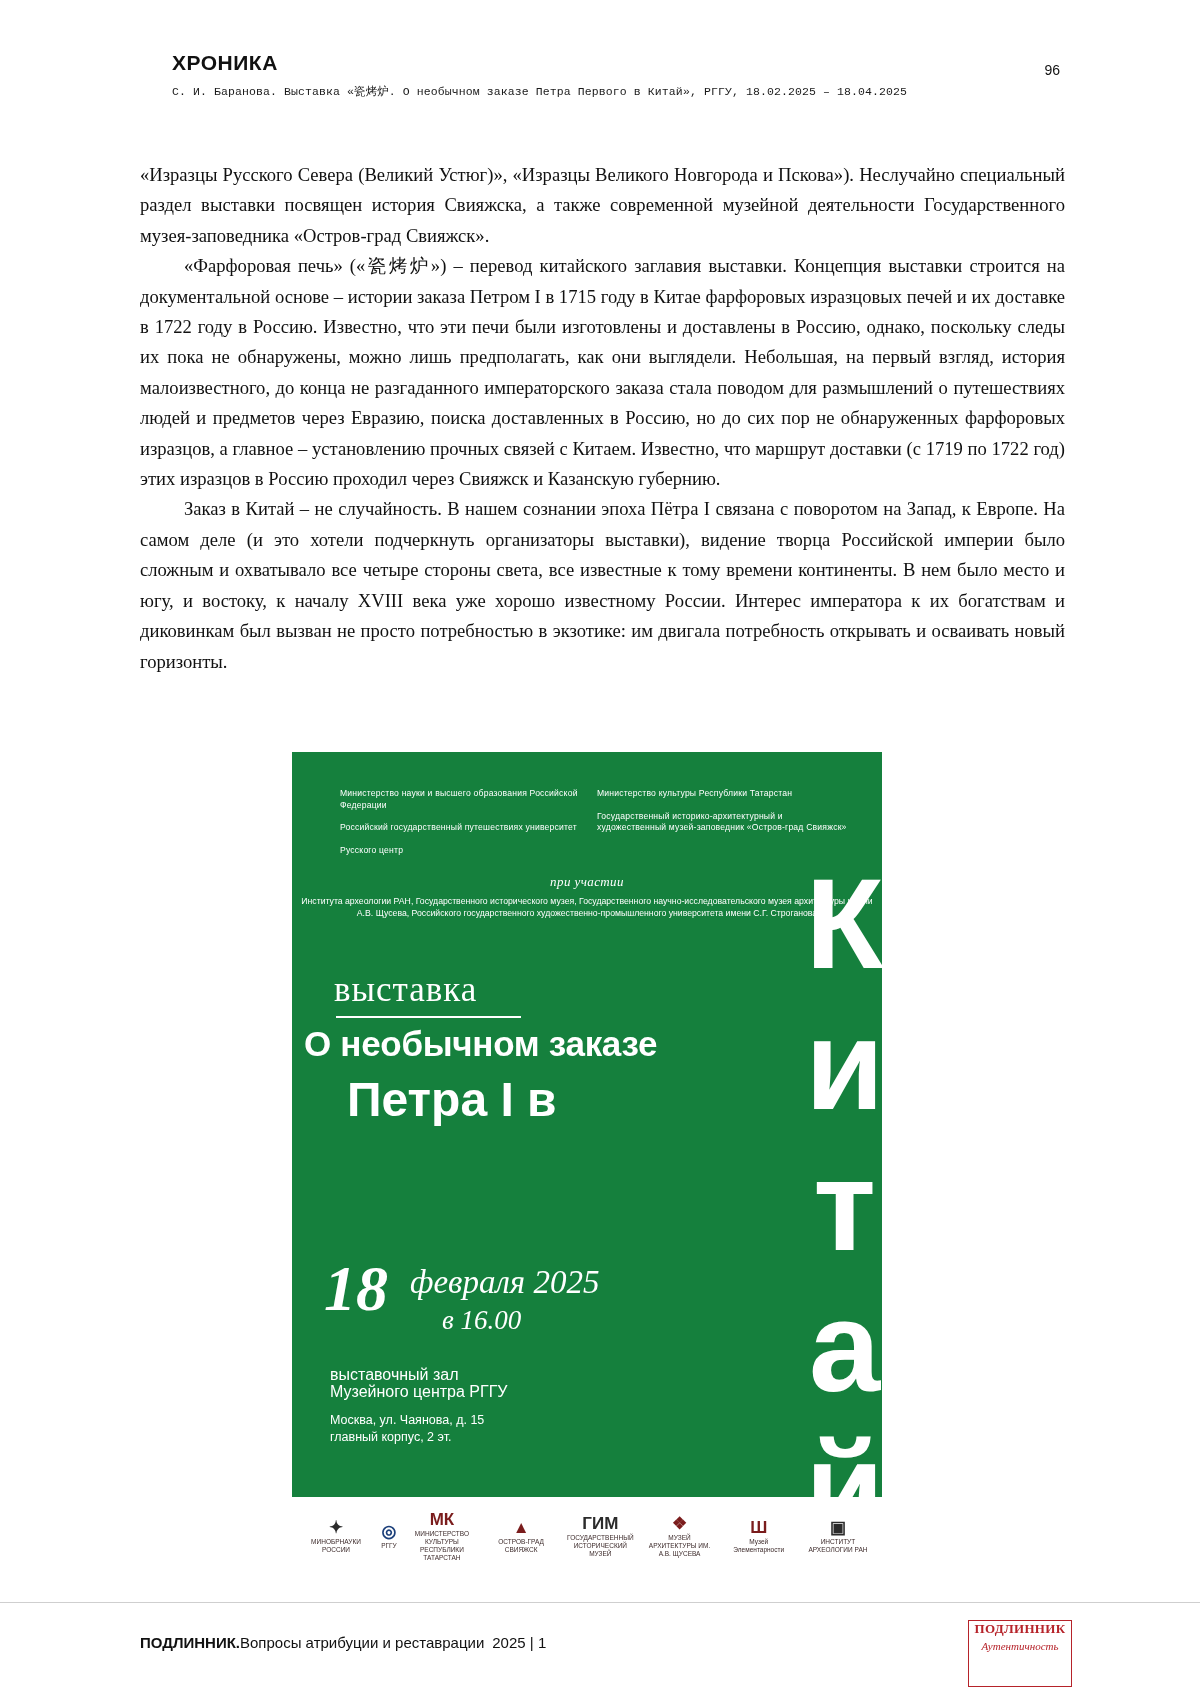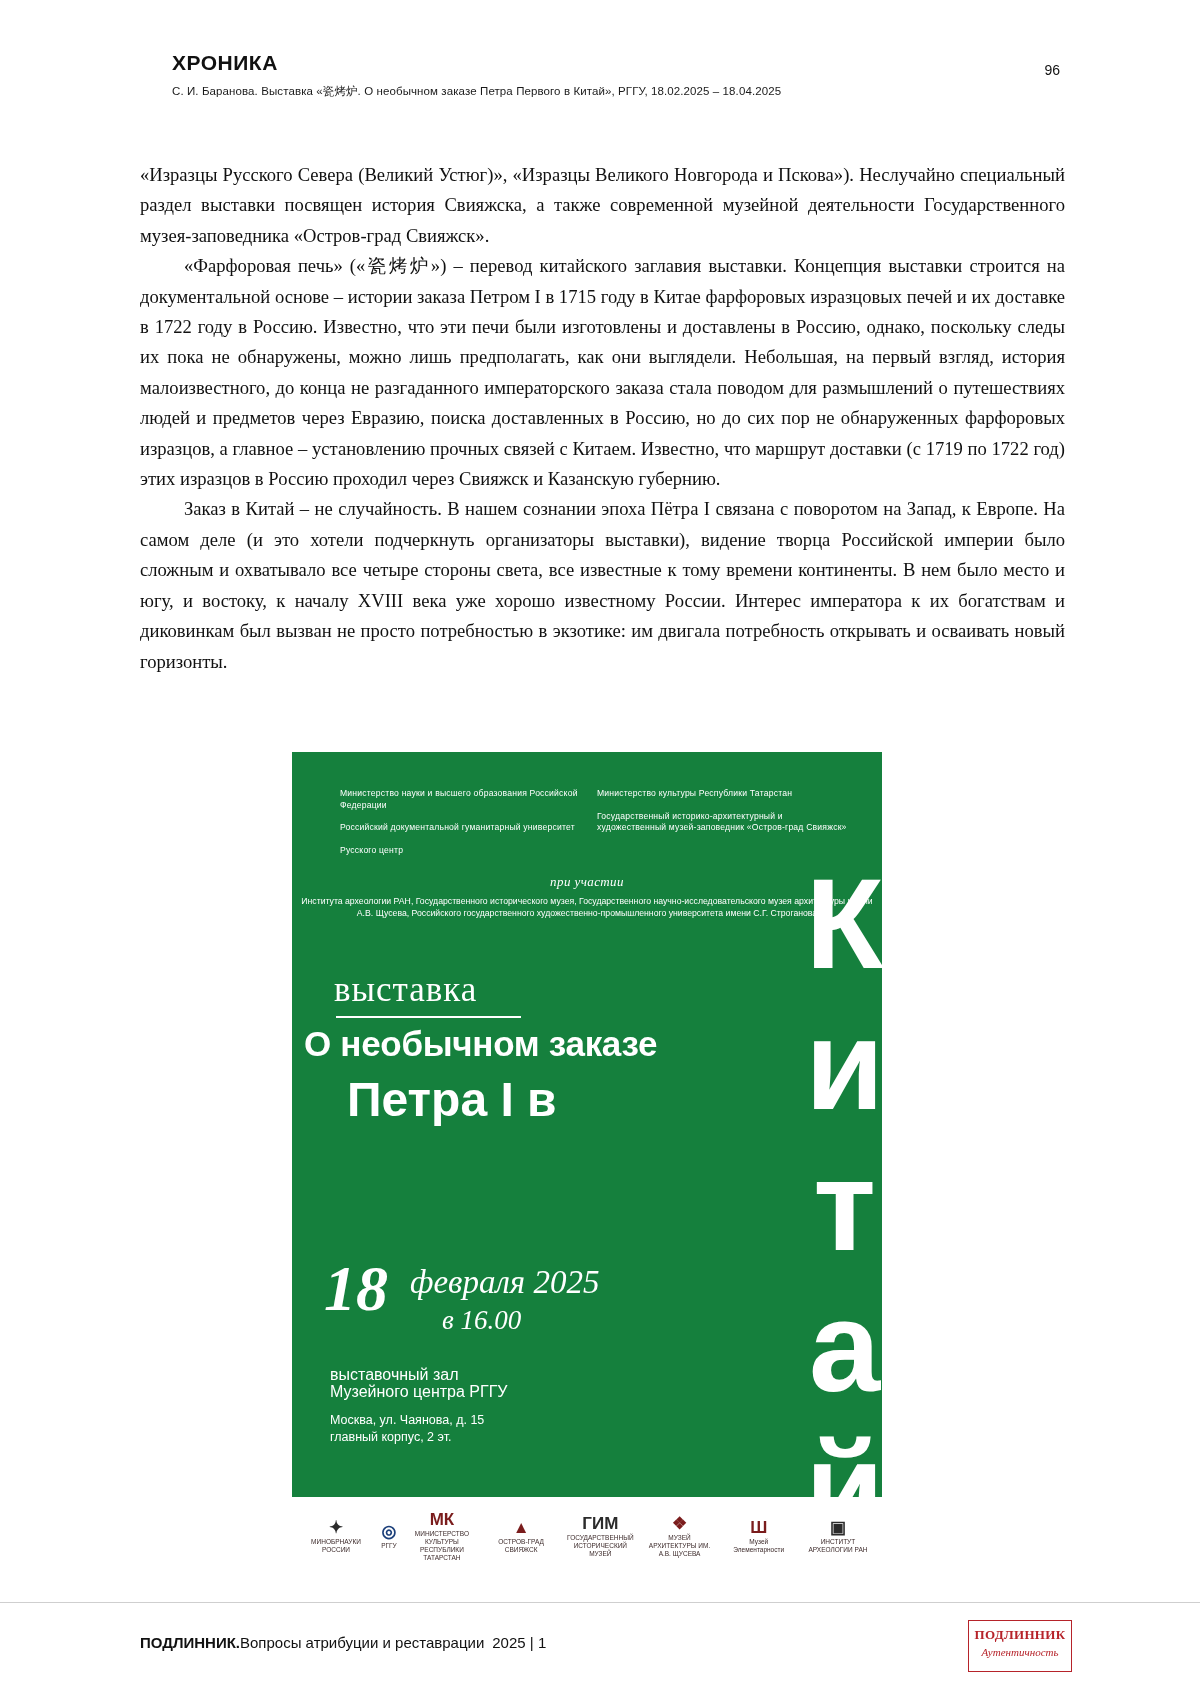--- a/index.html
+++ b/index.html
@@ -30,21 +30,21 @@
     margin-left: 32px;
   }
   .header-title {
     font-family: "Liberation Sans", sans-serif;
     font-weight: bold;
     font-size: 21px;
     letter-spacing: 0.5px;
     color: #111111;
   }
   .header-sub {
-    font-family: Liberation Sans, sans-serif;
+    font-family: Liberation Mono, monospace;
     font-size: 11.5px;
     color: #1a1a1a;
     margin-top: 9px;
     letter-spacing: 0.1px;
   }
   .page-number {
     position: absolute;
     right: 140px;
     top: 62px;
     font-family: "Liberation Sans", sans-serif;
@@ -279,25 +279,24 @@
   .footer b { font-weight: bold; }
   .footer .year {
     margin-left: 8px;
     font-weight: normal;
   }
   .footer-logo {
     position: absolute;
     right: 128px;
     top: 1620px;
     width: 104px;
-    height: 52px;
+    height: 67px;
     border: 1.6px solid #b6232a;
     box-sizing: border-box;
     text-align: center;
-    padding-top: 6px;
   }
   .footer-logo .fl-main {
     font-family: "Liberation Serif", serif;
     font-weight: bold;
     font-size: 13px;
     color: #b6232a;
     letter-spacing: 0.3px;
   }
   .footer-logo .fl-sub {
     font-family: "Liberation Serif", serif;
@@ -322,21 +321,21 @@
     <p>«Изразцы Русского Севера (Великий Устюг)», «Изразцы Великого Новгорода и Пскова»). Неслучайно специальный раздел выставки посвящен история Свияжска, а также современной музейной деятельности Государственного музея-заповедника «Остров-град Свияжск».</p>
     <p class="indent">«Фарфоровая печь» («瓷烤炉») – перевод китайского заглавия выставки. Концепция выставки строится на документальной основе – истории заказа Петром I в 1715 году в Китае фарфоровых изразцовых печей и их доставке в 1722 году в Россию. Известно, что эти печи были изготовлены и доставлены в Россию, однако, поскольку следы их пока не обнаружены, можно лишь предполагать, как они выглядели. Небольшая, на первый взгляд, история малоизвестного, до конца не разгаданного императорского заказа стала поводом для размышлений о путешествиях людей и предметов через Евразию, поиска доставленных в Россию, но до сих пор не обнаруженных фарфоровых изразцов, а главное – установлению прочных связей с Китаем. Известно, что маршрут доставки (с 1719 по 1722 год) этих изразцов в Россию проходил через Свияжск и Казанскую губернию.</p>
     <p class="indent">Заказ в Китай – не случайность. В нашем сознании эпоха Пётра I связана с поворотом на Запад, к Европе. На самом деле (и это хотели подчеркнуть организаторы выставки), видение творца Российской империи было сложным и охватывало все четыре стороны света, все известные к тому времени континенты. В нем было место и югу, и востоку, к началу XVIII века уже хорошо известному России. Интерес императора к их богатствам и диковинкам был вызван не просто потребностью в экзотике: им двигала потребность открывать и осваивать новый горизонты.</p>
   </div>
 
   <div class="poster-wrap">
     <div class="poster">
 
       <div class="org-left">
         <div class="blk">Министерство науки и высшего образования Российской Федерации</div>
-        <div class="blk">Российский документальной гуманитарный университет</div>
+        <div class="blk">Российский государственный путешествиях университет</div>
         <div class="blk">Русского центр</div>
       </div>
 
       <div class="org-right">
         <div class="blk">Министерство культуры Республики Татарстан</div>
         <div class="blk">Государственный историко-архитектурный и художественный музей-заповедник «Остров-град Свияжск»</div>
       </div>
 
       <div class="with-participation">при участии</div>
       <div class="participants">Института археологии РАН, Государственного исторического музея, Государственного научно-исследовательского музея архитектуры имени А.В. Щусева, Российского государственного художественно-промышленного университета имени С.Г. Строганова</div>

